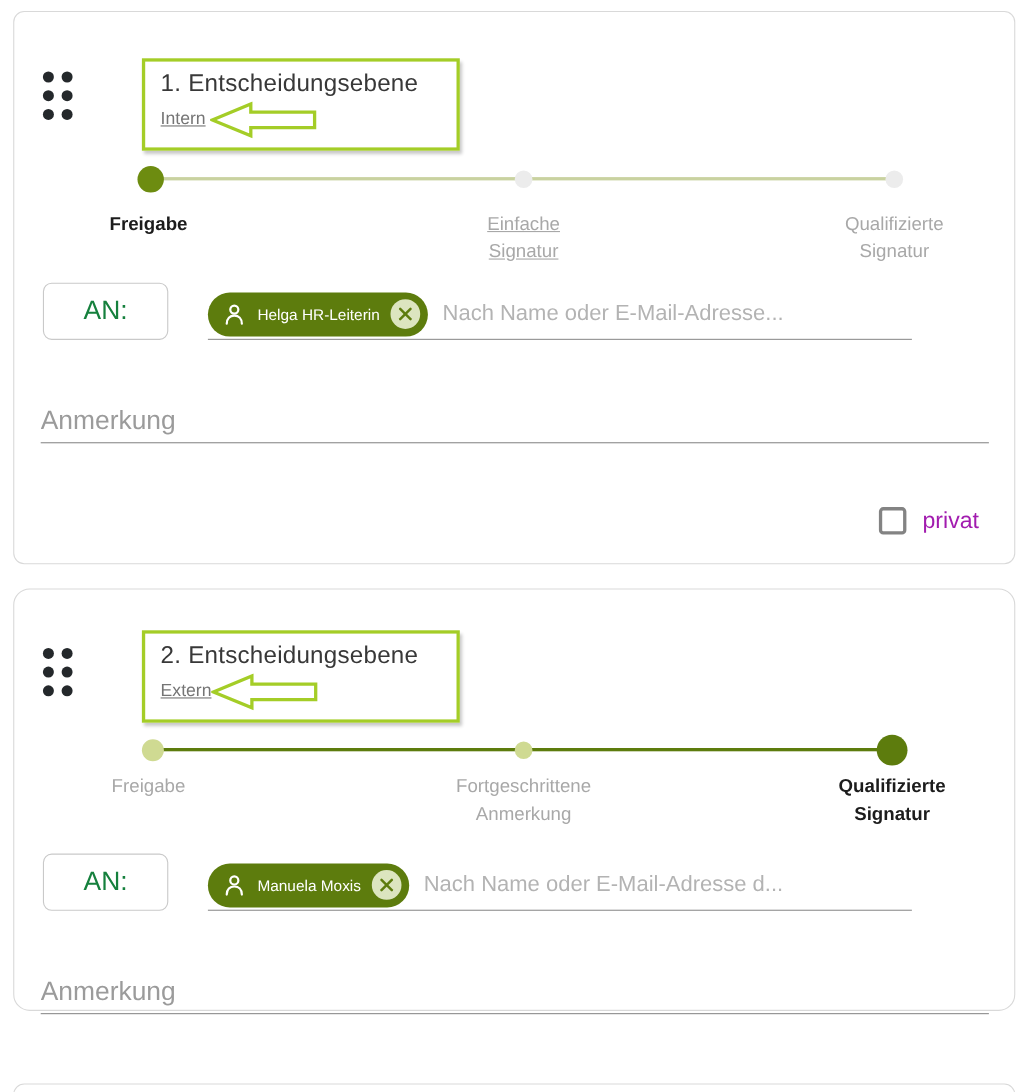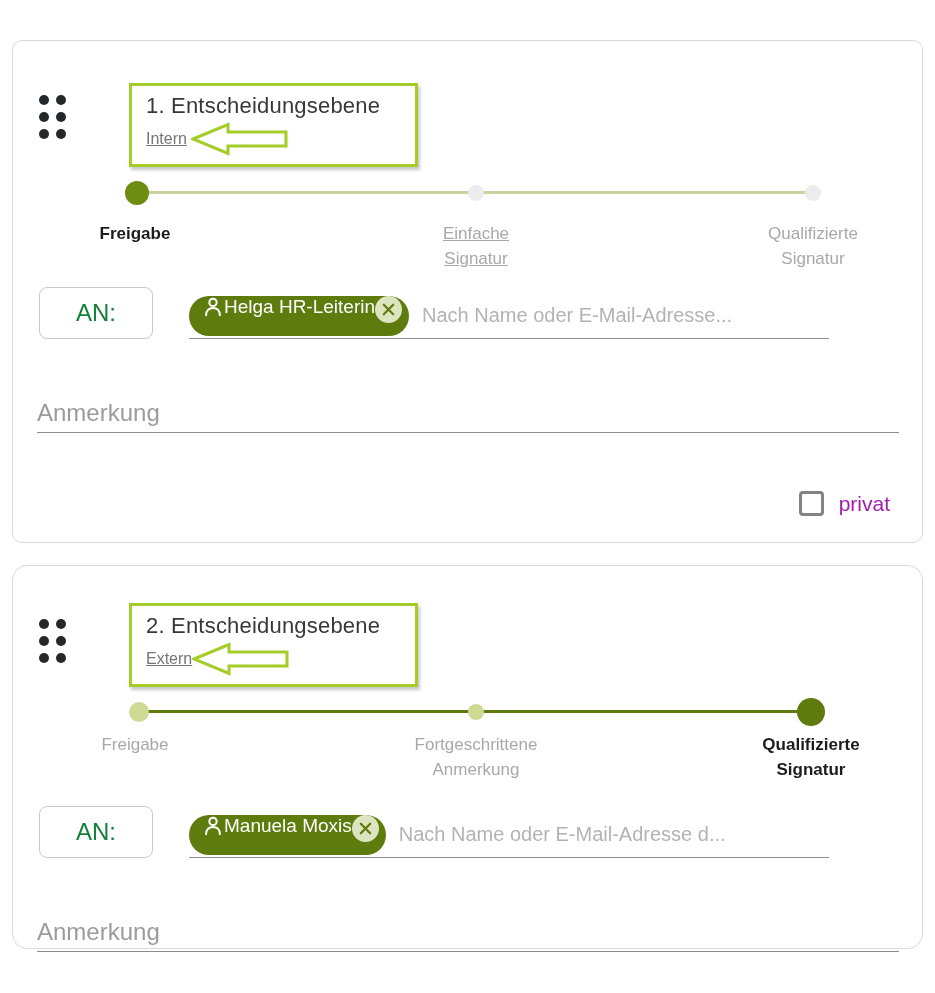--- a/index.html
+++ b/index.html
@@ -8,21 +8,21 @@
     --olive-dot:#6d8c10;
     --pale-track:#c9d2a0;
     --pale-dot:#cfda92;
     --gray-dot:#ececec;
   }
   *{box-sizing:border-box;margin:0;padding:0;}
   html,body{width:935px;height:993px;overflow:hidden;background:#ffffff;
     font-family:"Liberation Sans","DejaVu Sans",sans-serif;}
   .card{
     position:absolute;left:12px;width:911px;background:#fff;
-    border:1px solid #d9d9d9;border-radius:10px;margin-top:30px;
+    border:1px solid #d9d9d9;border-radius:10px;
   }
   .card-1{top:10px;height:503px;}
   .card-2{top:535px;height:384px;border-radius:15px;}
   .card-3{top:985px;height:30px;border-radius:10px 10px 0 0;}
   
   .drag-handle{
     position:absolute;left:26px;top:54px;width:27px;height:44px;
     display:grid;grid-template-columns:10px 10px;grid-template-rows:10px 10px 10px;
     gap:7px;cursor:grab;
   }
@@ -64,23 +64,23 @@
   }
   .card-1 .to-button{top:246px;}
   .card-2 .to-button{top:240px;}
   .recipient-field{
     position:absolute;left:176px;width:640px;height:46px;
     border-bottom:1px solid #909090;display:flex;align-items:center;
   }
   .card-1 .recipient-field{top:252px;}
   .card-2 .recipient-field{top:246px;}
   .chip{
-    display:flex;align-items:flex-start;height:40px;border-radius:21px;
-    background:var(--olive);color:#fff;font-size:19px;padding:0 7px 0 13px;
-    flex:0 0 auto;
+    display:flex;align-items:center;height:40px;border-radius:21px;
+    background:var(--olive);color:#fff;font-size:14px;padding:0 7px 0 13px;
+    flex:0 0 auto;gap:10px;
   }
   .chip .chip-label{white-space:nowrap;}
   .chip-close{
     width:27px;height:27px;border-radius:50%;background:#dce5bf;
     display:flex;align-items:center;justify-content:center;cursor:pointer;flex:0 0 auto;
   }
   .search-input{
     flex:1 1 auto;min-width:0;border:none;outline:none;background:transparent;
     font-size:20px;color:#555;padding:0 0 0 13px;height:40px;
   }

